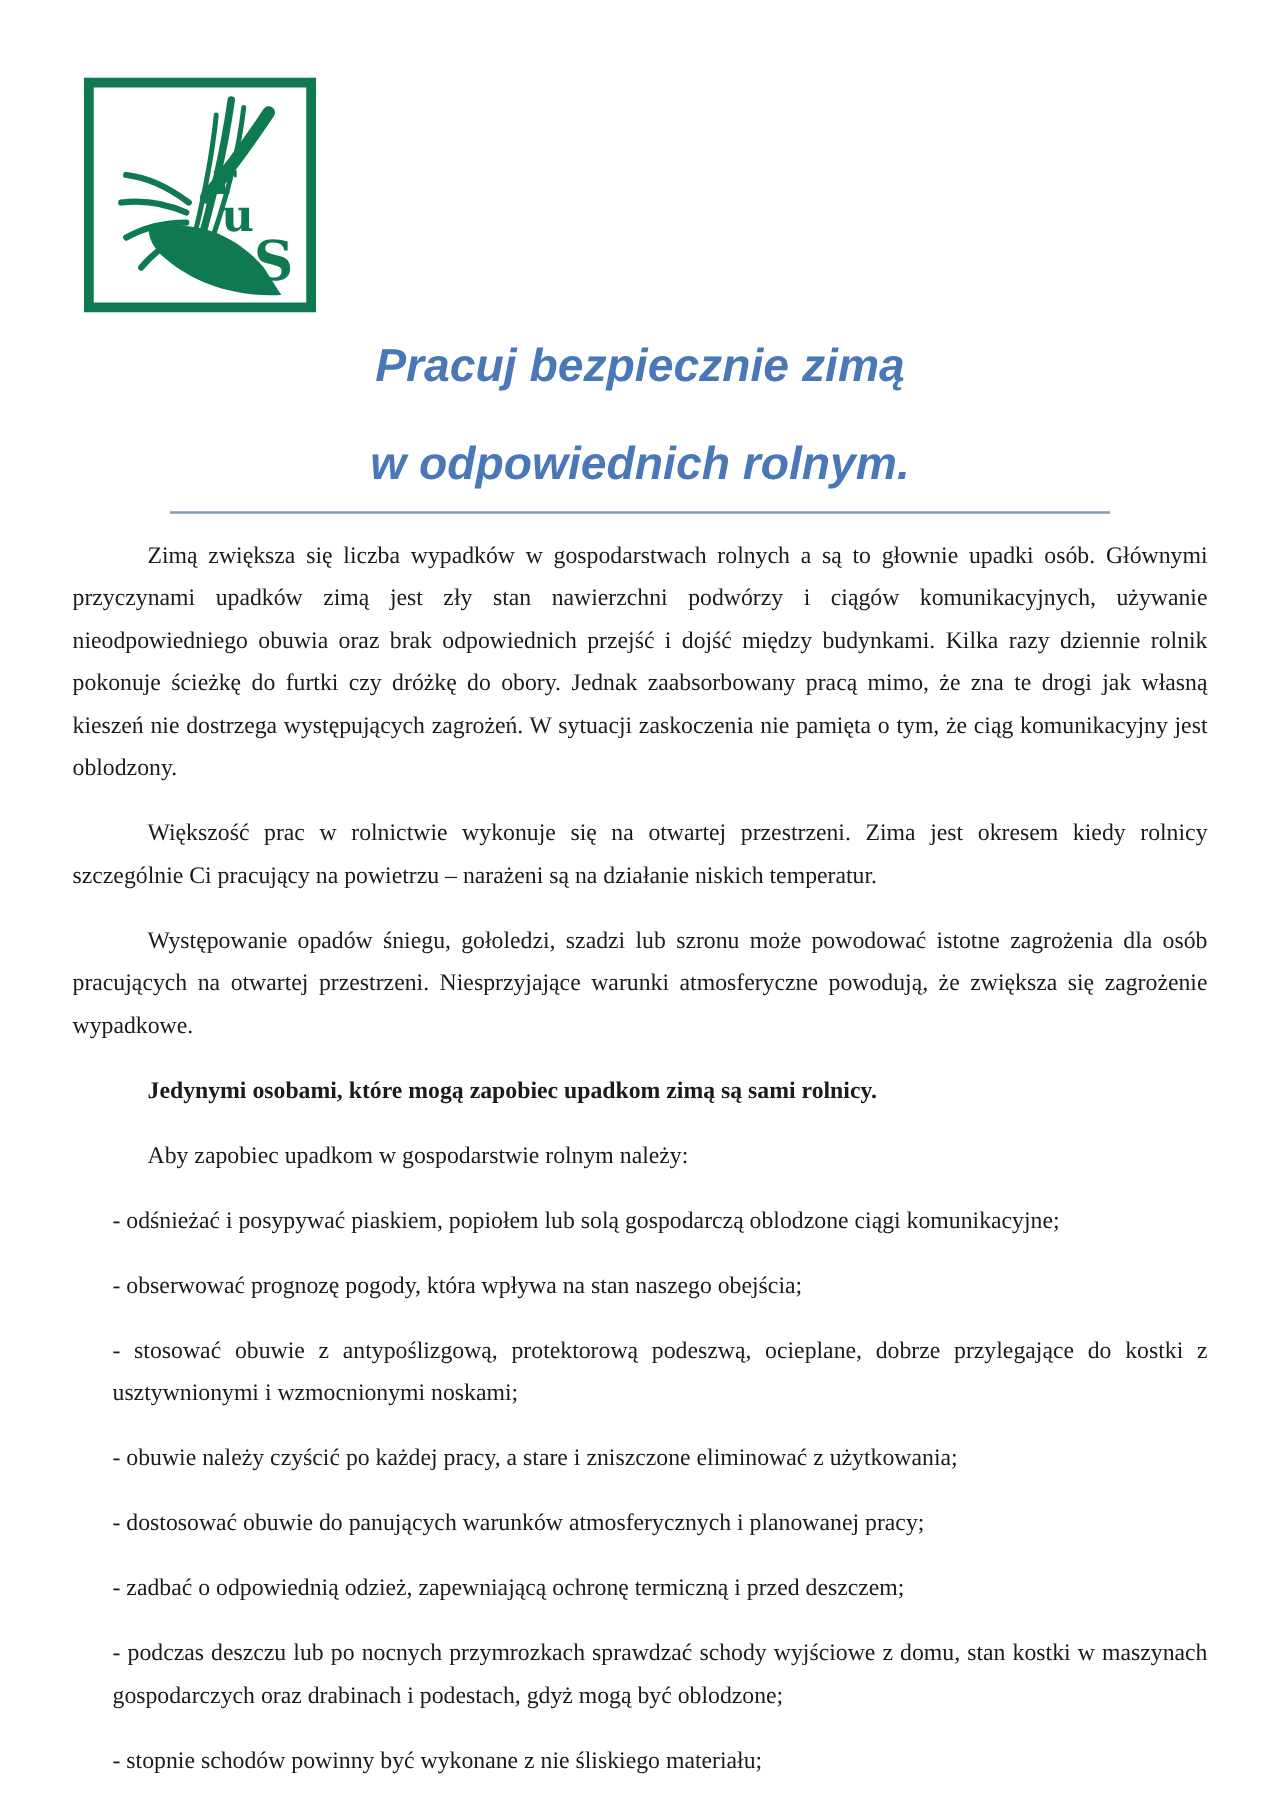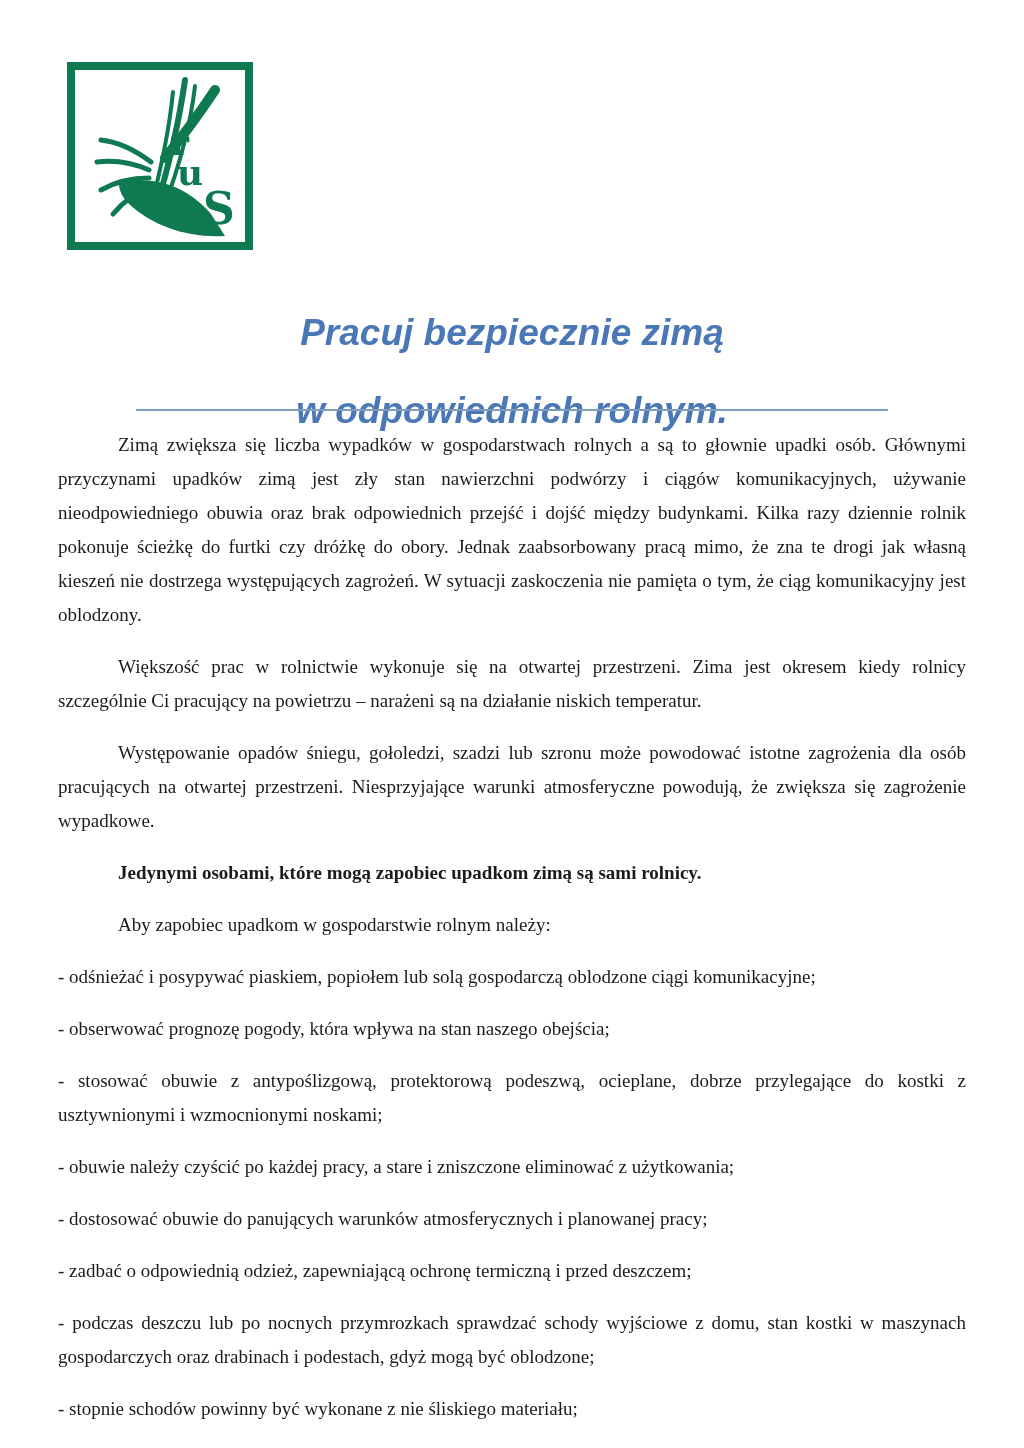--- a/index.html
+++ b/index.html
@@ -31,21 +31,20 @@
   .title-wrap {
     position: absolute;
     left: 0;
     top: 272px;
     width: 100%;
     text-align: center;
     font-family: "Liberation Sans", sans-serif;
     font-weight: bold;
     font-style: italic;
     color: #4a77b5;
-    margin-top: 40px;
   }
   .title-line {
     font-size: 37px;
     line-height: 42px;
   }
   .title-line.second { margin-top: 36px; }
   .title-divider {
     position: absolute;
     top: 409px;
     left: 50%;
@@ -59,21 +58,21 @@
     left: 58px;
     top: 428px;
     width: 908px;
     font-size: 19px;
     line-height: 34px;
     text-align: justify;
   }
   .content p { margin: 0 0 18px 0; }
   .content p.indent { text-indent: 60px; }
   .content p.bold { font-weight: bold; }
-  .content p.list-item { text-indent: 0; }
+  .content p.list-item { text-indent: 0; margin-left: 32px; }
 </style>
 </head>
 <body>
 
 <div class="page">
 
   <div class="logo-box">
     <svg viewBox="0 0 186 188" xmlns="http://www.w3.org/2000/svg">
       <rect x="4" y="4" width="178" height="180" fill="none" stroke="#0f7a52" stroke-width="8"></rect>
       <g stroke="#0f7a52" stroke-linecap="round" fill="none">

